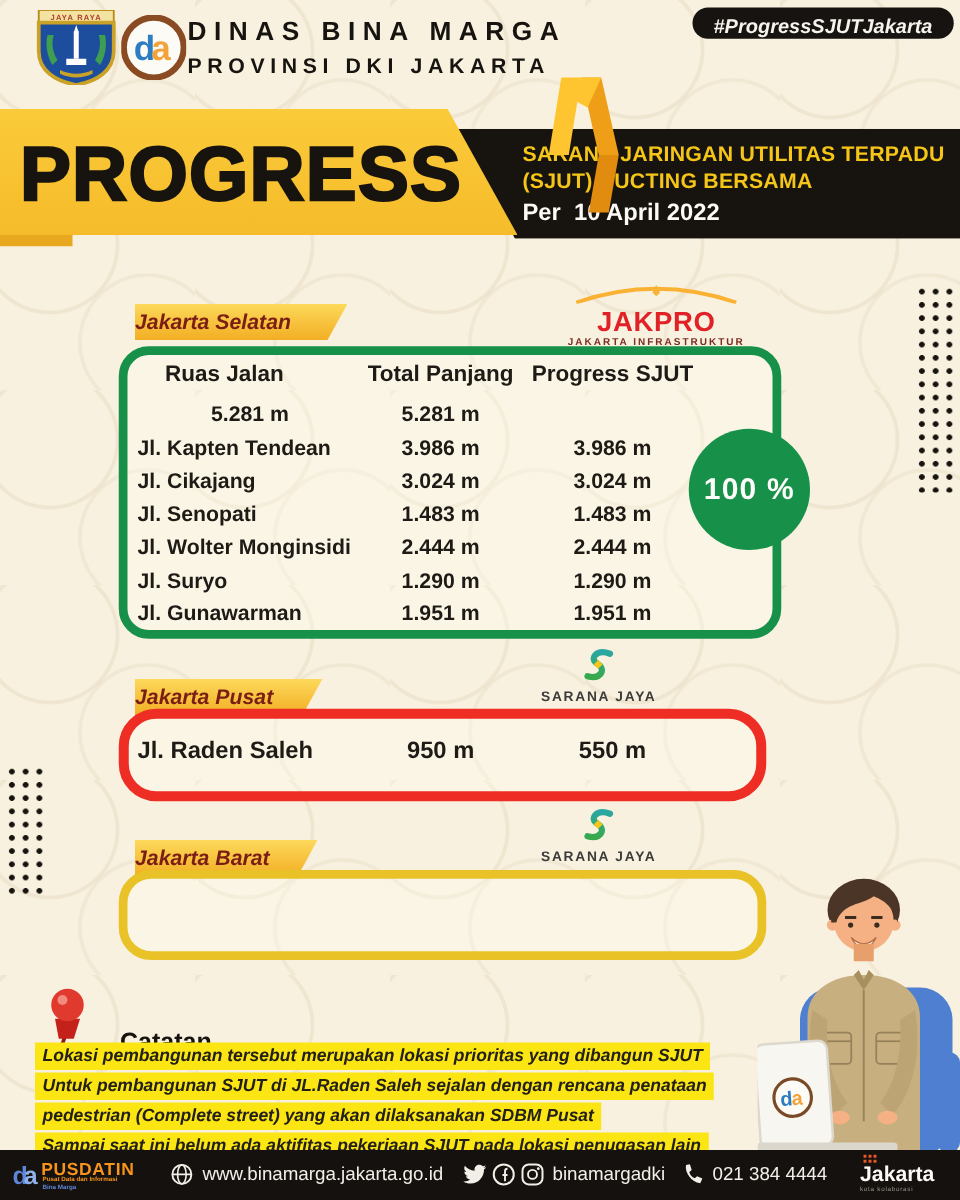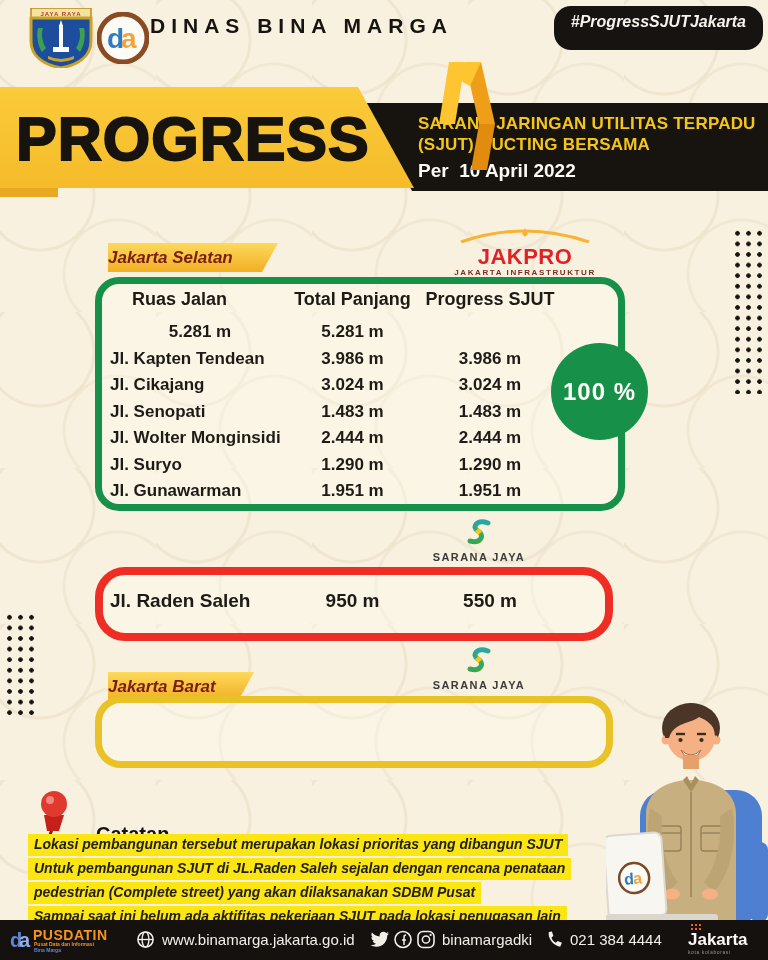--- a/index.html
+++ b/index.html
@@ -16,21 +16,21 @@
   }
 
   
   .logo-shield { position:absolute; left:28px; top:8px; width:66px; height:60px; }
   .logo-bm     { position:absolute; left:97px; top:12px; width:52px; height:52px; }
   .agency      { position:absolute; left:150px; top:14px; color:#17130F; }
   .agency .l1  { font-size:21px; font-weight:800; letter-spacing:6px; }
   .agency .l2  { font-size:17px; font-weight:800; letter-spacing:4.5px; margin-top:5px; }
   .hashtag {
     position:absolute; right:5px; top:6px; background:#161310; color:#F6F3EC;
-    font-style:italic; font-size:16px; font-weight:600; padding:7px 17px 19px;
+    font-style:italic; font-size:16px; font-weight:600; padding:7px 17px 0;
     border-radius:17px;
   }
 
   
   .banner-black {
     position:absolute; left:356px; top:103px; width:412px; height:88px;
     background:#17130F; clip-path:polygon(10px 0, 100% 0, 100% 100%, 56px 100%);
     padding:10px 0 0 62px; color:#F5C518;
   }
   .banner-black .s1, .banner-black .s2 { font-size:17px; font-weight:800; letter-spacing:.2px; line-height:21px; }
@@ -146,20 +146,21 @@
   </svg>
 
   <svg class="logo-bm" viewBox="0 0 52 52">
     <circle cx="26" cy="26" r="24" fill="#FDFBF6" stroke="#8A4A22" stroke-width="5"></circle>
     <text x="10" y="36" font-size="28" font-weight="bold" fill="#2D7DC2">d</text>
     <text x="24" y="36" font-size="28" font-weight="bold" fill="#F2A33C">a</text>
   </svg>
 
   <div class="agency">
     <div class="l1">DINAS BINA MARGA</div>
+    <div class="l2">PROVINSI DKI JAKARTA</div>
   </div>
 
   <div class="hashtag">#ProgressSJUTJakarta</div>
 
   <div class="banner-fold"></div>
   <div class="banner-black">
     <div class="s1">SARANA JARINGAN UTILITAS TERPADU</div>
     <div class="s2">(SJUT) DUCTING BERSAMA</div>
     <div class="date">Per  10 April 2022</div>
   </div>
@@ -233,20 +234,21 @@
         <linearGradient id="sg1" x1="0" y1="0" x2="0" y2="1">
           <stop offset="0" stop-color="#2AA7A2"></stop>
             <stop offset="1" stop-color="#37A94C"></stop>
         </linearGradient>
       </defs>
       <path d="M24,5 C13,1 7,9 14,13 C21,17 17,26 6,23" stroke="url(#sg1)" stroke-width="5" fill="none" stroke-linecap="round"></path>
       <rect x="12" y="11" width="5" height="5" fill="#F5C518" transform="rotate(45 14.5 13.5)"></rect>
     </svg>
     <div class="name">SARANA JAYA</div>
   </div>
+  <div class="tab tab-japus">Jakarta Pusat</div>
   <div class="secbox box-japus"></div>
   <div class="rowgrid roadrow row-japus">
     <span class="c1">Jl. Raden Saleh</span>
     <span class="c2">950 m</span>
     <span class="c3">550 m</span>
   </div>
 
   <div class="sarana sarana-2">
     <svg width="30" height="28" viewBox="0 0 30 28">
       <path d="M24,5 C13,1 7,9 14,13 C21,17 17,26 6,23" stroke="url(#sg1)" stroke-width="5" fill="none" stroke-linecap="round"></path>

